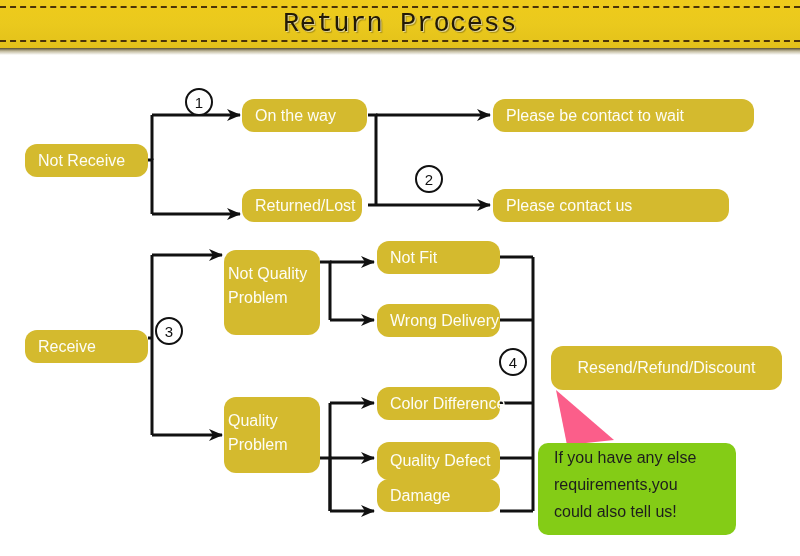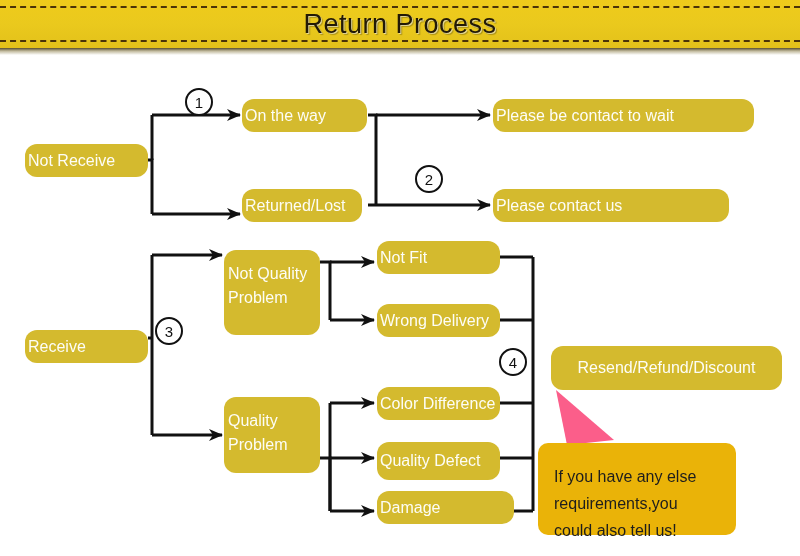--- a/index.html
+++ b/index.html
@@ -19,41 +19,41 @@
   }
   .banner:before,.banner:after{
     content:"";position:absolute;left:0;width:800px;height:0;
     border-top:2px dashed #4a3308;
   }
   .banner:before{top:6px;}
   .banner:after{bottom:6px;}
   .banner-title{
     position:absolute;left:0;top:0;width:800px;height:48px;
     display:flex;align-items:center;justify-content:center;
-    font-family:Liberation Sans, sans-serif;
+    font-family:Liberation Mono, monospace;
     font-size:27px;color:#231a06;letter-spacing:.5px;
     text-shadow:1px 1px 0 rgba(255,255,255,.55), 2px 2px 1px rgba(0,0,0,.25);
   }
   .banner-shadow{
     position:absolute;left:0;top:48px;width:800px;height:7px;
     background:linear-gradient(180deg,rgba(60,48,10,.85) 0%, rgba(120,104,40,.45) 45%, rgba(255,255,255,0) 100%);
   }
   
   .canvas{position:absolute;left:0;top:55px;width:800px;height:501px;}
   .svg-layer{position:absolute;left:0;top:0;width:800px;height:501px;}
   
   .node{
     position:absolute;
     background:#d4ba2e;
     border-radius:12px;
     color:#fdfdf6;
     font-size:16px;
     display:flex;align-items:center;
     box-sizing:border-box;
-    padding:0 3px;
+    padding:0 13px;
     white-space:nowrap;
     z-index:3;
   }
   .node.multiline{
     white-space:normal;
     display:block;
     padding:12px 4px;
     line-height:24px;
   }
   
@@ -64,26 +64,26 @@
     background:#ffffff;
     color:#111;
     font-size:15px;
     display:flex;align-items:center;justify-content:center;
     z-index:5;
     box-sizing:border-box;
   }
   
   .callout{
     position:absolute;
-    background:#eab308;
+    background:#84cc16;
     border-radius:10px;
     color:#1d1d1d;
     font-size:16px;
     line-height:27px;
-    padding:20px 16px 14px 16px;
+    padding:1px 16px 14px 16px;
     box-sizing:border-box;
     z-index:4;
   }
 </style>
 </head>
 <body>
 
 <div class="banner">
   <div class="banner-title">Return Process</div>
 </div>
@@ -150,21 +150,21 @@
   <div class="node multiline" style="left:224px;top:342px;width:96px;height:76px;">Quality Problem</div>
 
   <div class="node" style="left:377px;top:186px;width:123px;height:33px;">Not Fit</div>
 
   <div class="node" style="left:377px;top:249px;width:123px;height:33px;">Wrong Delivery</div>
 
   <div class="node" style="left:377px;top:332px;width:123px;height:33px;">Color Difference</div>
 
   <div class="node" style="left:377px;top:387px;width:123px;height:38px;">Quality Defect</div>
 
-  <div class="node" style="left:377px;top:436px;width:137px;height:33px;text-align:right;">Damage</div>
+  <div class="node" style="left:377px;top:424px;width:123px;height:33px;text-align:right;">Damage</div>
 
   <div class="node" style="left:551px;top:291px;width:231px;height:44px;justify-content:center;">Resend/Refund/Discount</div>
 
   <div class="marker" style="left:185px;top:33px;">1</div>
   <div class="marker" style="left:415px;top:110px;">2</div>
   <div class="marker" style="left:155px;top:262px;">3</div>
   <div class="marker" style="left:499px;top:293px;">4</div>
 
   <svg class="svg-layer" viewBox="0 0 800 501" style="z-index:4;">
     <path d="M556,335 L614,385 L567,390 Z" fill="#fb5e8a"></path>

